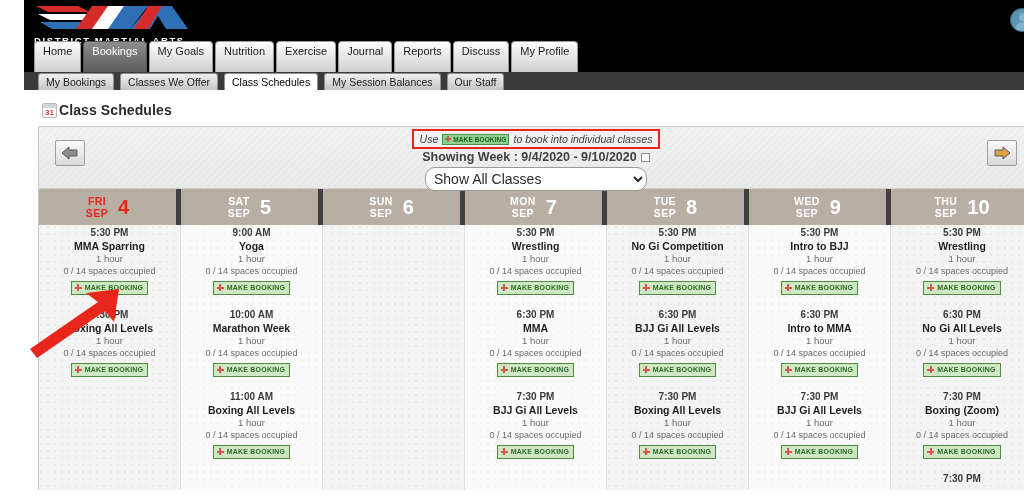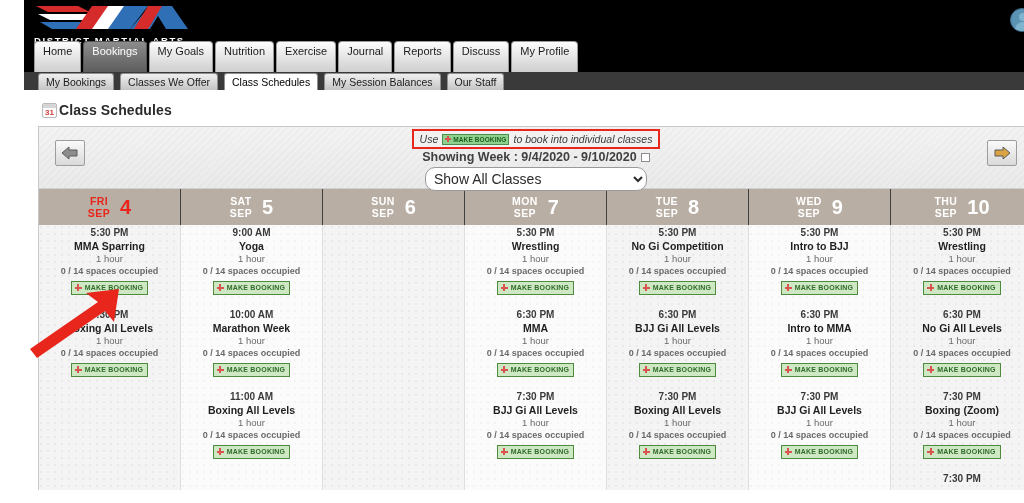--- a/index.html
+++ b/index.html
@@ -217,21 +217,21 @@
     grid-template-columns: repeat(7, 1fr);
     background: #b8aea3;
     height: 36px;
   }
   .day-head {
     display: flex;
     align-items: center;
     justify-content: center;
     gap: 10px;
     color: #ffffff;
-    border-right: 1px solid #404040;
+    border-right: 5px solid #404040;
   }
   .day-head:last-child { border-right: none; }
   .day-head .dow {
     text-align: center;
     font-size: 10.5px;
     font-weight: bold;
     line-height: 12px;
     letter-spacing: .4px;
   }
   .day-head .dnum {
@@ -280,21 +280,20 @@
   }
   .c-dur {
     font-size: 9.5px;
     color: #6a6a6a;
     line-height: 12px;
   }
   .c-spaces {
     font-size: 9px;
     color: #6a6a6a;
     line-height: 12px;
-    font-weight: bold;
   }
   .book-btn {
     display: inline-flex;
     align-items: center;
     gap: 3px;
     margin-top: 2px;
     background: #cfe8c4;
     border: 1px solid #4e8b3f;
     padding: 1px 4px 1px 3px;
     font-size: 7px;

